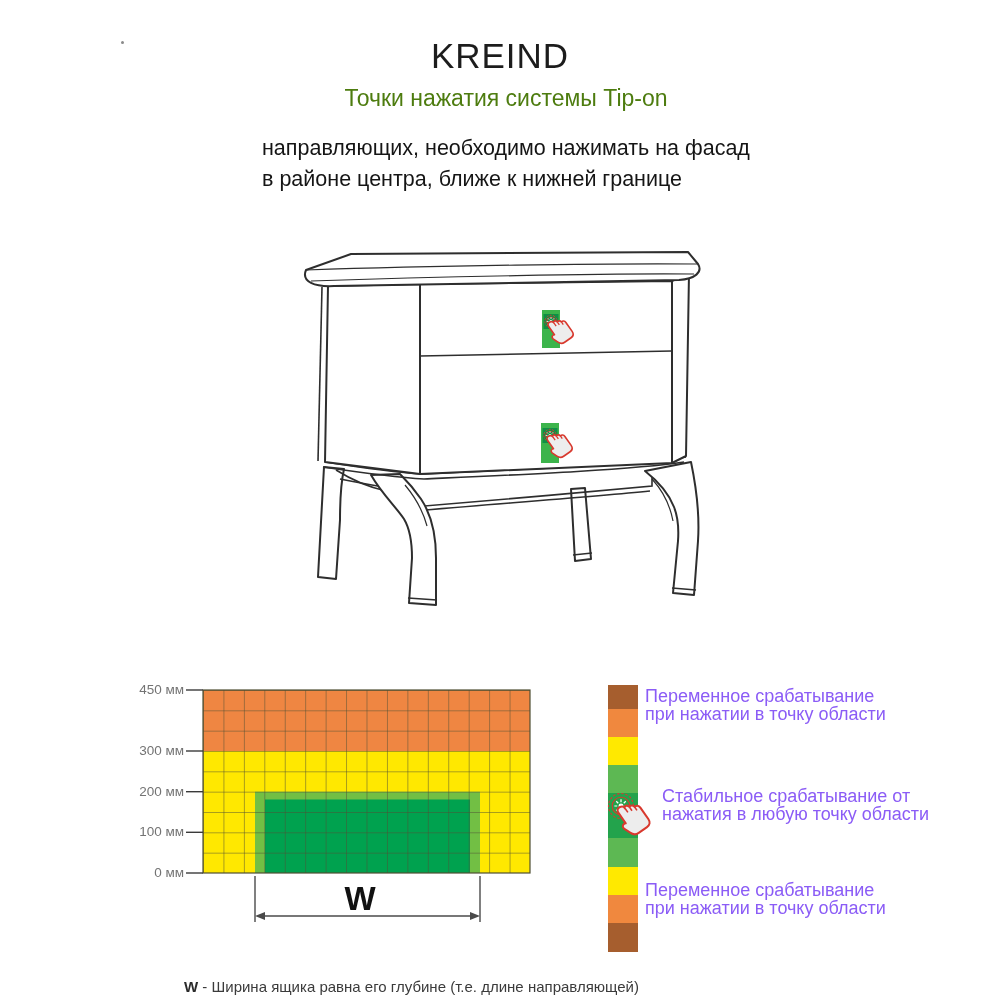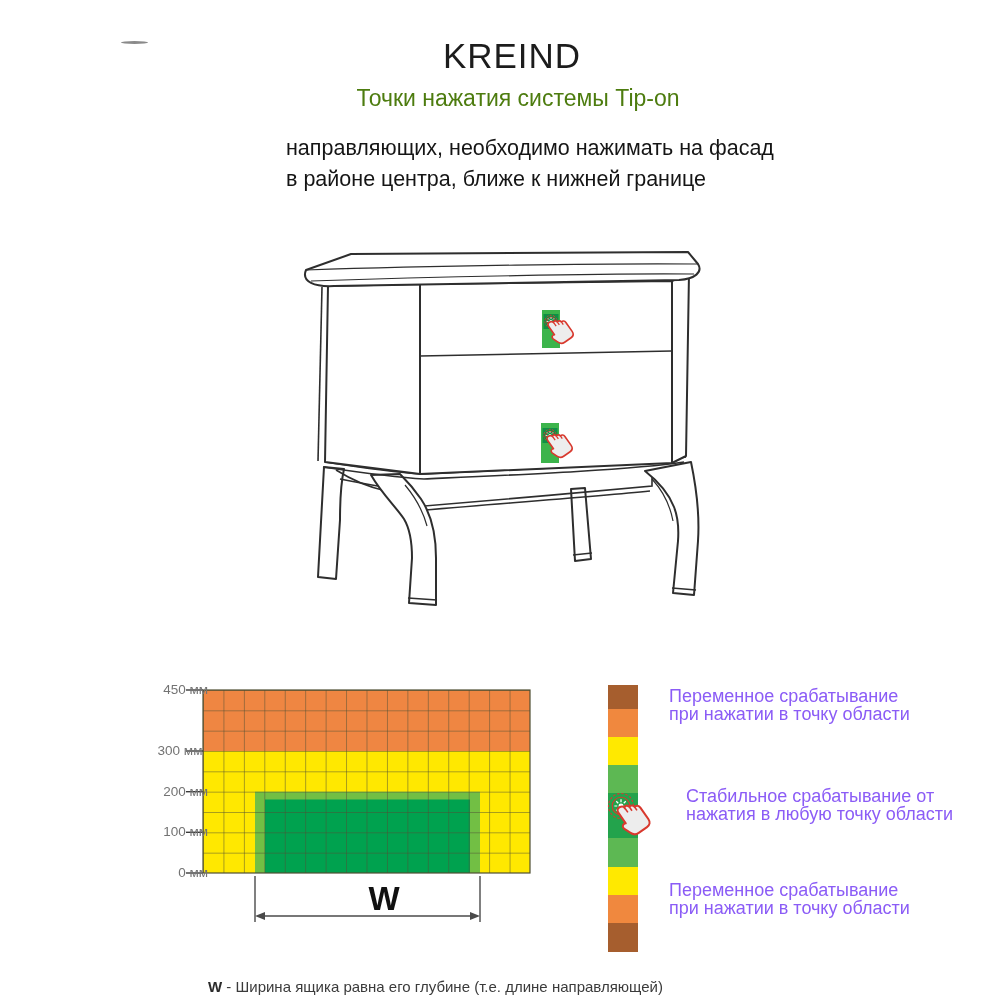--- a/index.html
+++ b/index.html
@@ -1,18 +1,18 @@
 <!DOCTYPE html>
 <html><head>
 <meta charset="utf-8">
 <style>
   html,body{margin:0;padding:0;background:#ffffff;}
   .page{position:relative;width:1000px;height:1000px;background:#fff;overflow:hidden;
         font-family:"Liberation Sans", sans-serif;color:#1a1a1a;}
-  .abs{position:absolute;padding-left:24px;}
+  .abs{position:absolute;}
   .title{left:0;right:0;top:36px;text-align:center;font-size:35px;letter-spacing:1px;color:#1c1c1c;}
   .subtitle{left:12px;right:0;top:85px;text-align:center;font-size:23px;color:#4d7c0f;}
   .desc{left:262px;top:133px;font-size:21.5px;line-height:31px;color:#151515;}
   .stray{left:121px;top:41px;width:3px;height:3px;border-radius:50%;background:#8a8a8a;}
   svg.art{position:absolute;left:0;top:0;}
   .ytick{width:56px;text-align:right;font-size:13.5px;color:#737373;}
   .wlabel{left:330px;top:880px;width:60px;text-align:center;font-size:33px;font-weight:bold;color:#111;}
   .note{left:184px;top:933px;font-size:15px;color:#3b3b3b;margin-top:45px;}
   .note b{color:#2b2b2b;}
   .legtext{font-size:18px;line-height:17.5px;color:#8b5cf6;}
@@ -157,21 +157,21 @@
       <g transform="translate(621,806) scale(0.95)">
         <use href="#burst-g"></use>
       </g>
       <g transform="translate(620,807) rotate(-35) scale(1.6)">
         <use href="#hand-g"></use>
       </g>
     </g>
   </svg>
 
   <div class="abs ytick" style="left:128px;top:682px;">450 мм</div>
-  <div class="abs ytick" style="left:128px;top:743px;text-align:center;">300 мм</div>
+  <div class="abs ytick" style="left:128px;top:743px;">300 мм</div>
   <div class="abs ytick" style="left:128px;top:784px;">200 мм</div>
   <div class="abs ytick" style="left:128px;top:824px;">100 мм</div>
   <div class="abs ytick" style="left:128px;top:865px;">0 мм</div>
 
   <div class="abs wlabel">W</div>
 
   <div class="abs note"><b>W</b><span> - Ширина ящика равна его глубине (т.е. длине направляющей)</span></div>
 
   <div class="abs legtext" style="left:645px;top:688px;">
     <div>Переменное срабатывание</div>

